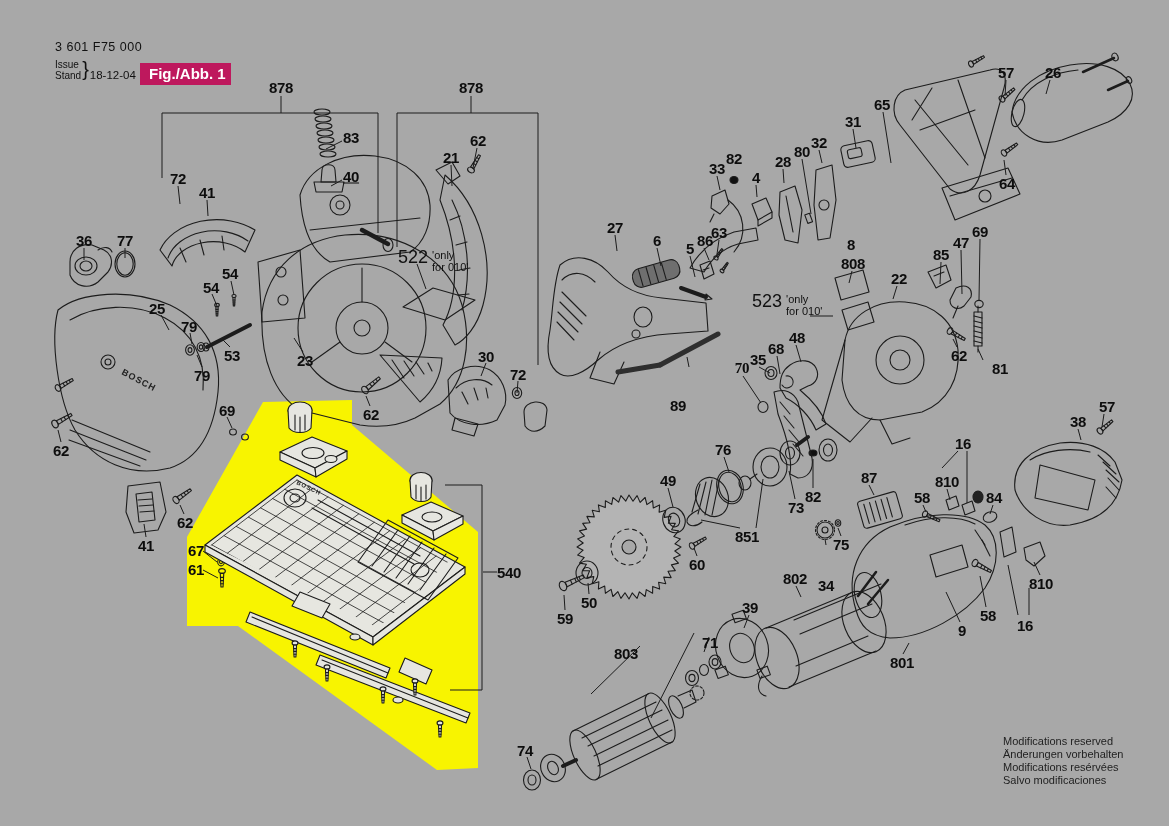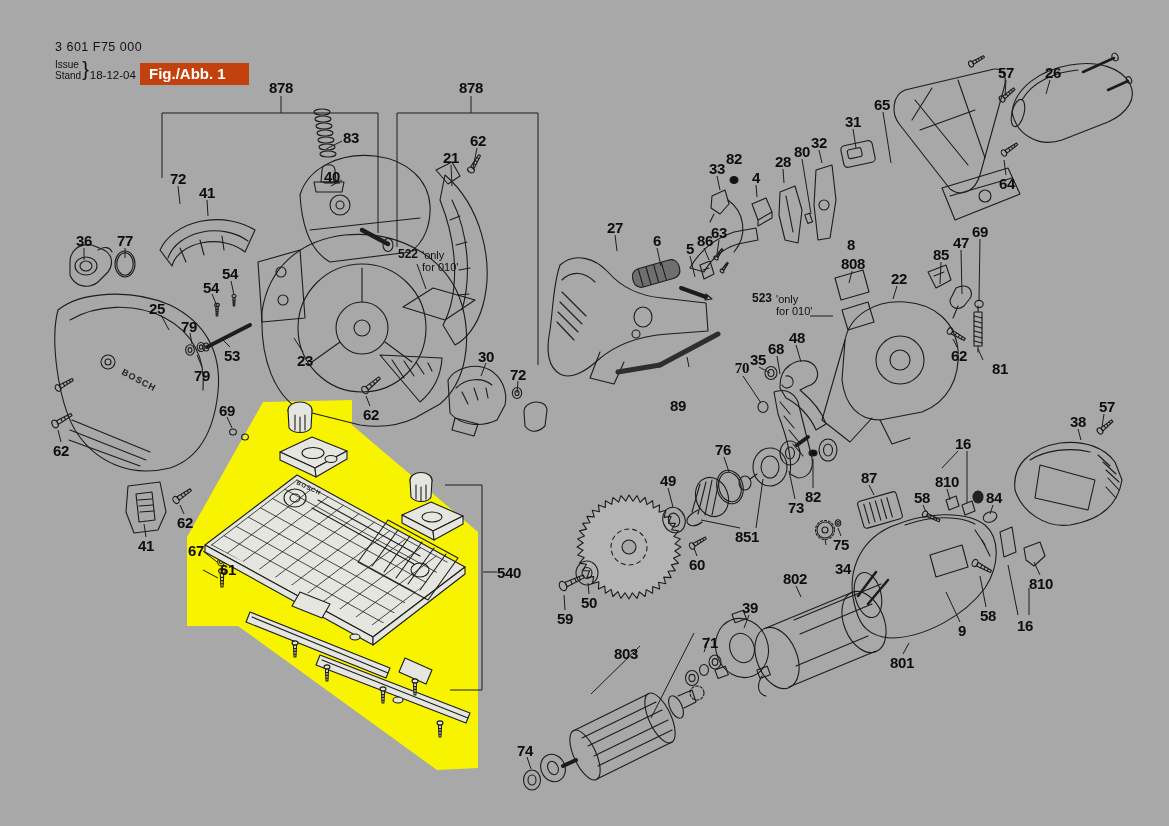--- a/index.html
+++ b/index.html
@@ -5,29 +5,29 @@
   html,body{margin:0;padding:0;background:#8f8f8f;}
   .stage{position:relative;width:1169px;height:826px;background:#a8a8a8;overflow:hidden;
          font-family:"Liberation Sans",sans-serif;color:#111;}
   .stage svg{position:absolute;left:0;top:0;}
   svg *{vector-effect:non-scaling-stroke;}
   .lineart{stroke:#1c1c1c;stroke-width:1.1;fill:none;stroke-linejoin:round;stroke-linecap:round;}
   .labels{position:absolute;left:0;top:0;width:100%;height:100%;pointer-events:none;}
   .callout{position:absolute;transform:translate(-50%,-50%);font-weight:bold;font-size:15px;
            letter-spacing:-0.3px;color:#0d0d0d;white-space:nowrap;}
   .note{position:absolute;display:flex;gap:4px;align-items:flex-start;}
-  .note-num{font-weight:bold;font-size:12px;}
+  .note-num{font-weight:normal;font-size:18px;}
   .note-text{font-size:11px;line-height:12px;padding-top:2px;white-space:pre;}
   .hdr-part{position:absolute;left:55px;top:40px;font-size:12.5px;letter-spacing:0.5px;}
   .hdr-issue{position:absolute;left:55px;top:58px;display:flex;align-items:flex-end;}
   .hdr-issue .words{display:flex;flex-direction:column;font-size:10px;line-height:10.5px;}
   .hdr-issue .brace{font-size:20px;font-weight:300;margin:0 1px 0 1px;}
   .hdr-issue .date{font-size:11.5px;}
-  .figbox{position:absolute;left:140px;top:63px;background:#c2410c;color:#fff;font-weight:bold;
-          font-size:15px;padding:2px 23px 3px 9px;}
+  .figbox{position:absolute;left:140px;top:63px;background:#be185d;color:#fff;font-weight:bold;
+          font-size:15px;padding:2px 5px 3px 9px;}
   .footer{position:absolute;left:1003px;top:735px;font-size:11px;line-height:13px;color:#222;}
 </style>
 </head>
 <body>
 
 <div class="stage" style="background: rgb(168, 168, 168);">
 
   <svg id="art" width="1169" height="826" viewBox="0 0 1169 826">
     <defs>
       <g id="scr">
@@ -622,21 +622,21 @@
     </div>
     <span class="brace">}</span>
     <span class="date">18-12-04</span>
   </div>
   <div class="figbox">Fig./Abb. 1</div>
 
   <div class="labels" id="label-layer">
       <div class="callout" style="left: 281px; top: 87px;">878</div>
       <div class="callout" style="left: 471px; top: 87px;">878</div>
       <div class="callout" style="left: 351px; top: 137px;">83</div>
-      <div class="callout" style="left: 332px; top: 176px; text-decoration: underline;">40</div>
+      <div class="callout" style="left: 351px; top: 176px; text-decoration: underline;">40</div>
       <div class="callout" style="left: 178px; top: 178px;">72</div>
       <div class="callout" style="left: 207px; top: 192px;">41</div>
       <div class="callout" style="left: 451px; top: 157px;">21</div>
       <div class="callout" style="left: 478px; top: 140px;">62</div>
       <div class="callout" style="left: 84px; top: 240px;">36</div>
       <div class="callout" style="left: 125px; top: 240px;">77</div>
       <div class="callout" style="left: 211px; top: 287px;">54</div>
       <div class="callout" style="left: 230px; top: 273px;">54</div>
       <div class="callout" style="left: 157px; top: 308px;">25</div>
       <div class="callout" style="left: 189px; top: 326px;">79</div>
@@ -644,32 +644,32 @@
       <div class="callout" style="left: 232px; top: 355px; text-align: center;">53</div>
       <div class="callout" style="left: 305px; top: 360px;">23</div>
       <div class="callout" style="left: 486px; top: 356px;">30</div>
       <div class="callout" style="left: 518px; top: 374px;">72</div>
       <div class="callout" style="left: 371px; top: 414px;">62</div>
       <div class="callout" style="left: 227px; top: 410px;">69</div>
       <div class="callout" style="left: 61px; top: 450px;">62</div>
       <div class="callout" style="left: 146px; top: 545px;">41</div>
       <div class="callout" style="left: 185px; top: 522px;">62</div>
       <div class="callout" style="left: 196px; top: 550px;">67</div>
-      <div class="callout" style="left: 196px; top: 569px; margin-left: 32px;">61</div>
+      <div class="callout" style="left: 196px; top: 569px;">61</div>
       <div class="callout" style="left: 509px; top: 572px;">540</div>
       <div class="callout" style="left: 525px; top: 750px;">74</div>
       <div class="callout" style="left: 565px; top: 618px;">59</div>
       <div class="callout" style="left: 589px; top: 602px;">50</div>
       <div class="callout" style="left: 668px; top: 480px;">49</div>
       <div class="callout" style="left: 697px; top: 564px;">60</div>
       <div class="callout" style="left: 747px; top: 536px;">851</div>
       <div class="callout" style="left: 723px; top: 449px;">76</div>
       <div class="callout" style="left: 796px; top: 507px;">73</div>
       <div class="callout" style="left: 813px; top: 496px;">82</div>
-      <div class="callout" style="left: 826px; top: 568px; margin-left: 17px;">34</div>
+      <div class="callout" style="left: 826px; top: 585px;">34</div>
       <div class="callout" style="left: 841px; top: 544px;">75</div>
       <div class="callout" style="left: 742px; top: 368px; font-family: Liberation Serif, serif;">70</div>
       <div class="callout" style="left: 758px; top: 359px;">35</div>
       <div class="callout" style="left: 776px; top: 348px;">68</div>
       <div class="callout" style="left: 797px; top: 337px;">48</div>
       <div class="callout" style="left: 615px; top: 227px;">27</div>
       <div class="callout" style="left: 657px; top: 240px;">6</div>
       <div class="callout" style="left: 690px; top: 248px;">5</div>
       <div class="callout" style="left: 705px; top: 240px;">86</div>
       <div class="callout" style="left: 719px; top: 232px;">63</div>
@@ -714,13 +714,19 @@
         <span class="note-text">'only
 for 010'</span>
       </div>
       <div class="note" style="left: 752px; top: 291px;">
         <span class="note-num">523</span>
         <span class="note-text">'only
 for 010'</span>
       </div>
     </div>
 
+  <div class="footer" id="footer-box">
+      <div>Modifications reserved</div>
+      <div>Änderungen vorbehalten</div>
+      <div>Modifications resérvées</div>
+      <div>Salvo modificaciones</div>
+    </div>
 </div>
 
 </body></html>

